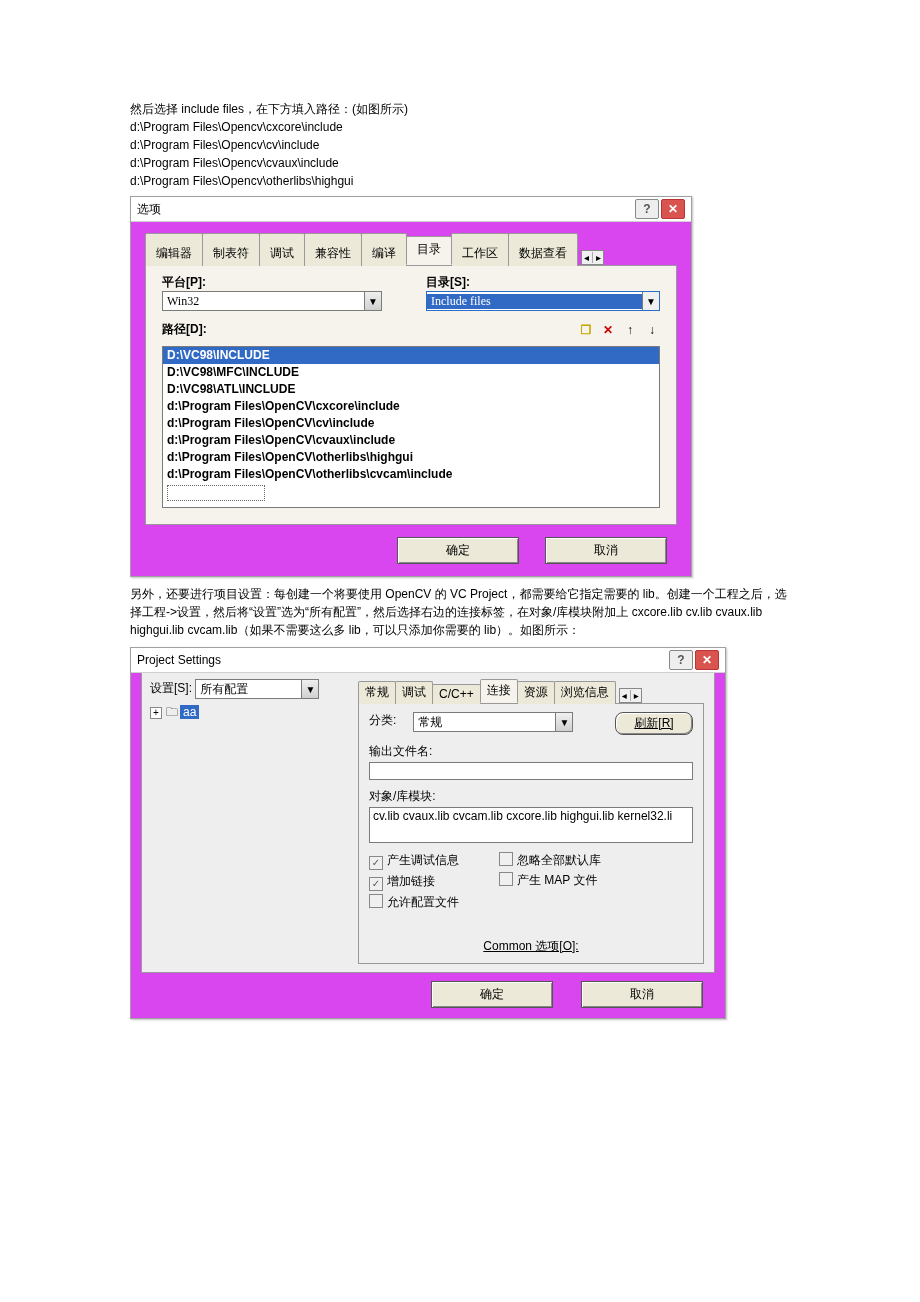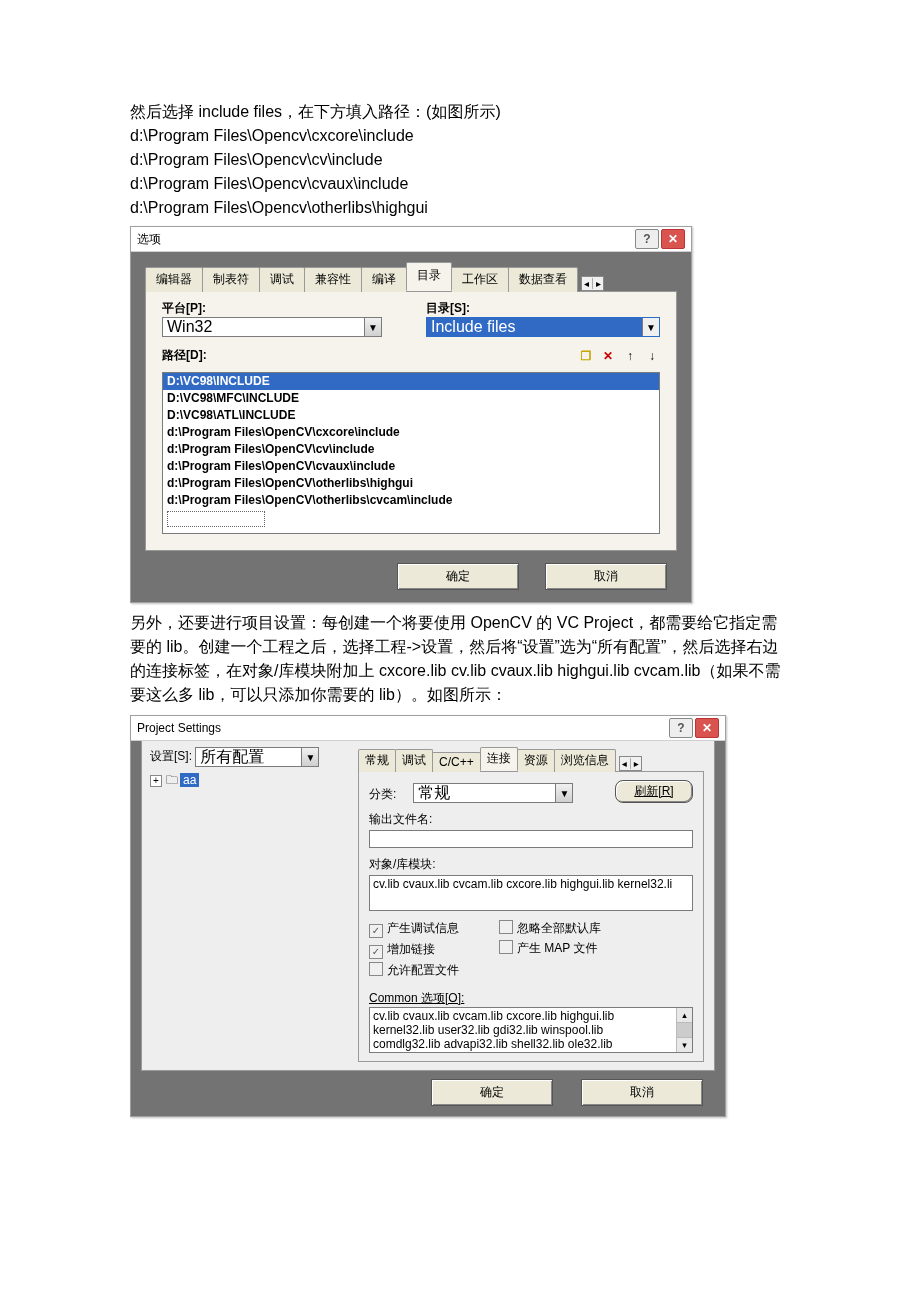--- a/index.html
+++ b/index.html
@@ -5,25 +5,25 @@
   body {
     margin: 0;
     font-family: "Microsoft YaHei", Arial, sans-serif;
     font-size: 14px;
     color: #000;
     background: #fff;
     padding: 100px 130px 60px 130px;
     width: 920px;
     box-sizing: border-box;
   }
-  .doc-text { font-size: 16px; line-height: 1.5; }
+  .doc-text { font-size: 12px; line-height: 1.5; }
   .doc-text p { margin: 0; }
   .dialog {
     border: 1px solid #a0a0a0;
-    background: #737373;
+    background: #d946ef;
     box-shadow: 1px 1px 2px rgba(0,0,0,0.25);
     font-size: 12px;
     color: #000;
     margin-top: 6px;
   }
   .dlg-title {
     background: #fff;
     border-bottom: 1px solid #d0d0d0;
     height: 24px;
     display: flex;
@@ -48,21 +48,21 @@
   .sys-close { background: #d9534f; color: #fff; border-color: #b33; }
   .tabbar {
     margin: 10px 14px 0 14px;
     display: flex;
     align-items: flex-end;
     border-bottom: 1px solid #999;
     position: relative;
     font-size: 12px;
   }
   .tab {
-    padding: 3px 10px 4px 10px;
+    padding: 11px 10px 4px 10px;
     border: 1px solid #999;
     border-bottom: none;
     margin-right: -1px;
     background: #ece9d8;
     position: relative;
     top: 1px;
     white-space: nowrap;
     cursor: pointer;
   }
   .tab.active {
@@ -99,21 +99,21 @@
   .form-row { display:flex; gap: 40px; margin-bottom: 2px; align-items:center;}
   .label { font-weight:bold; font-size:12px; }
   .select-box {
     display: inline-flex;
     align-items: center;
     border: 1px solid #7b7b7b;
     background: #fff;
     height: 20px;
     box-sizing: border-box;
   }
-  .select-box .val { padding: 0 4px; flex:1; font-size:16px; }
+  .select-box .val { padding: 0 4px; flex:1; font-size:12px;font-family:Liberation Serif, serif; }
   .select-box .arrow {
     width: 16px; height: 100%;
     display:flex; align-items:center; justify-content:center;
     border-left:1px solid #7b7b7b;
     background: linear-gradient(#f0f0f0,#d0d0d0);
     font-size:10px;
     cursor:pointer;
   }
   .select-box.sel-highlight { border-color:#2a6dc9; }
   .select-box.sel-highlight .val { background:#316ac5; color:#fff; }
@@ -338,21 +338,21 @@
         <div class="tab pill">C/C++</div>
         <div class="tab pill active">连接</div>
         <div class="tab pill">资源</div>
         <div class="tab pill">浏览信息</div>
         <div class="tab-arrow-box">
             <span>◂</span>
             <span>▸</span>
           </div>
       </div>
       <div style="border:1px solid #999; border-top:none; padding:8px 10px;">
-        <div style="display:flex; align-items:flex-end; gap:17px; margin-bottom:8px;">
+        <div style="display:flex; align-items:flex-start; gap:17px; margin-bottom:8px;">
           <span>分类:</span>
           <span class="select-box" style="width:160px;">
             <span class="val">常规</span>
             <span class="arrow">▼</span>
           </span>
           <span style="flex:1"></span>
           <span class="btn3d" style="min-width:60px;padding:2px 8px;border-radius:8px;"><span class="u">刷新[R]</span></span>
         </div>
 
         <div>输出文件名:</div>
@@ -366,31 +366,21 @@
             <div class="cb-row"><span class="cb checked"></span><span>产生调试信息</span></div>
             <div class="cb-row"><span class="cb checked"></span><span>增加链接</span></div>
             <div class="cb-row"><span class="cb"></span><span>允许配置文件</span></div>
           </div>
           <div>
             <div class="cb-row"><span class="cb"></span><span>忽略全部默认库</span></div>
             <div class="cb-row"><span class="cb"></span><span>产生 MAP 文件</span></div>
           </div>
         </div>
 
-        <div style="margin-top:8px;"><span class="u">Common 选项[O]:</span></div>
-        <div class="ta">
-          <div>cv.lib cvaux.lib cvcam.lib cxcore.lib highgui.lib</div>
-          <div>kernel32.lib user32.lib gdi32.lib winspool.lib</div>
-          <div>comdlg32.lib advapi32.lib shell32.lib ole32.lib</div>
-          <div class="sb">
-            <div class="up">▴</div>
-            <div class="th"></div>
-            <div class="dn">▾</div>
-          </div>
-        </div>
+        <div style="margin-top:24px;text-align:center;"><span class="u">Common 选项[O]:</span></div>
       </div>
     </div>
   </div>
 
   <div class="ps-btnbar">
     <div class="btn3d">确定</div>
     <div class="btn3d">取消</div>
   </div>
 </div>
 

